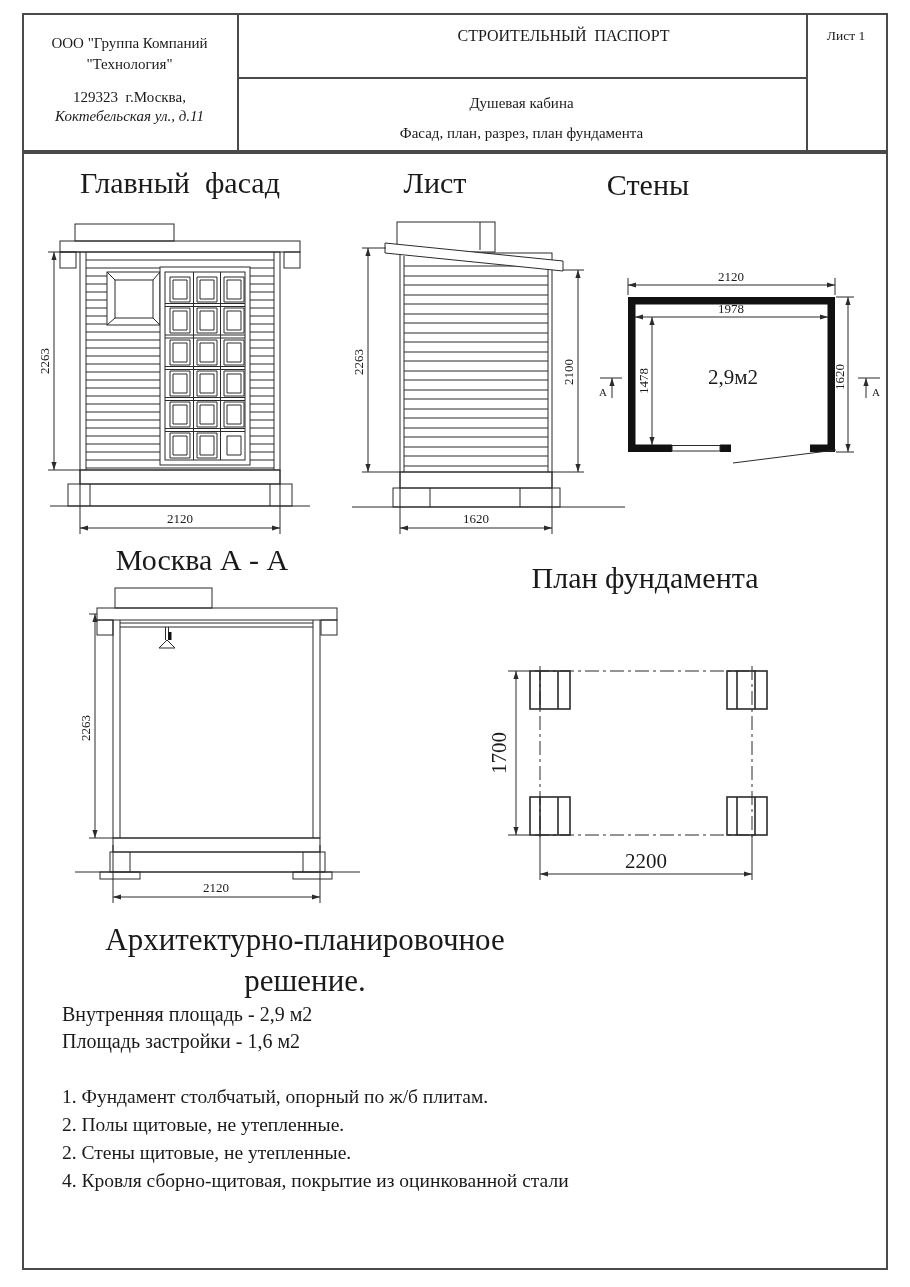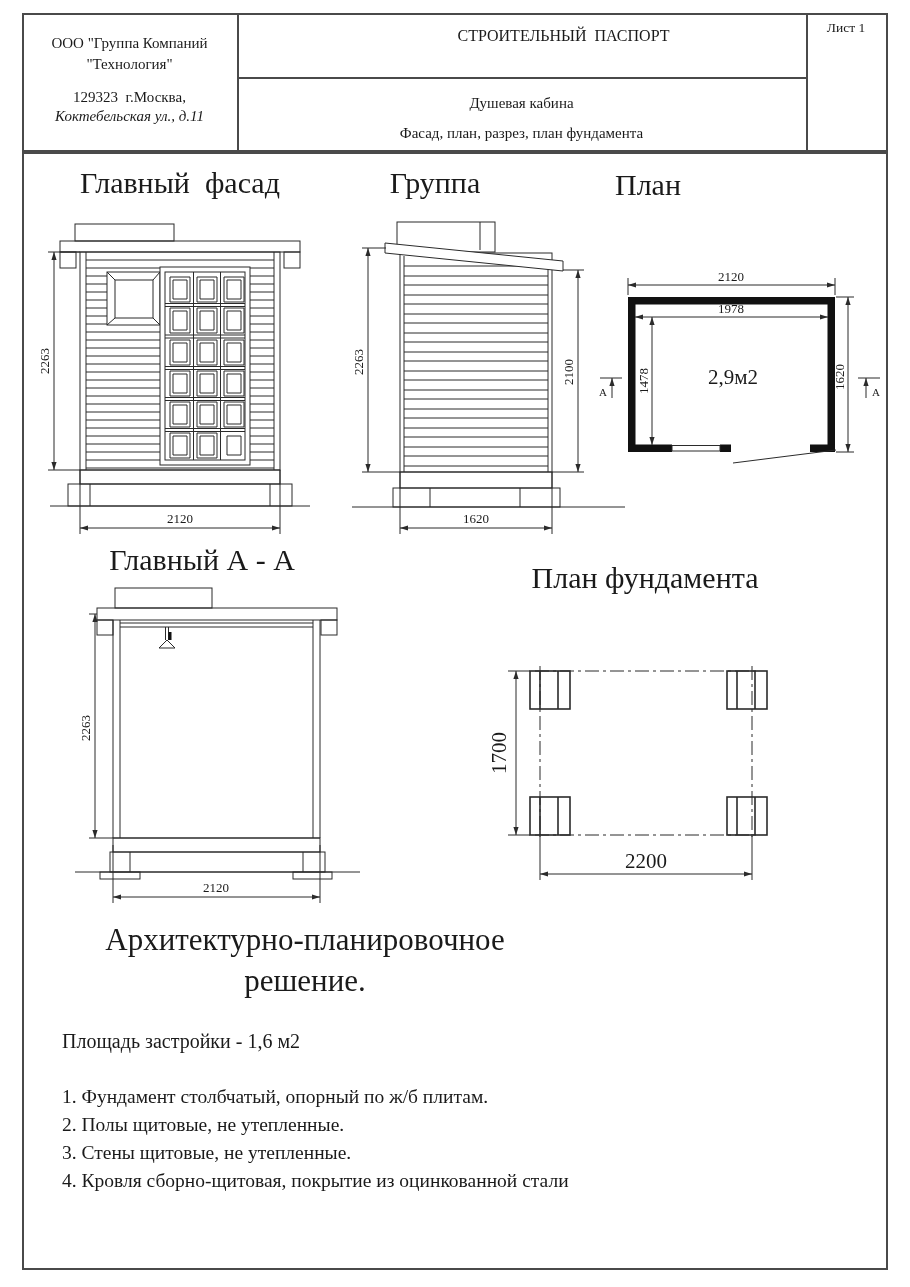--- a/index.html
+++ b/index.html
@@ -43,28 +43,28 @@
 
   <div class="abs ctr h15" style="left:22px;top:33px;width:215px;">ООО "Группа Компаний</div>
   <div class="abs ctr h15" style="left:22px;top:54px;width:215px;">"Технология"</div>
   <div class="abs ctr h15 t" style="left:22px;top:87px;width:215px;">129323  г.Москва,</div>
   <div class="abs ctr h15" style="left:22px;top:106px;width:215px;font-style:italic;">Коктебельская ул., д.11</div>
 
   <div class="abs ctr h16 t" style="left:237px;top:27px;width:653px;">СТРОИТЕЛЬНЫЙ  ПАСПОРТ</div>
   <div class="abs ctr h15" style="left:237px;top:93px;width:569px;">Душевая кабина</div>
   <div class="abs ctr h15" style="left:237px;top:123px;width:569px;">Фасад, план, разрез, план фундамента</div>
 
-  <div class="abs ctr h13" style="left:806px;top:20px;width:80px;">Лист 1</div>
+  <div class="abs ctr h13" style="left:806px;top:28px;width:80px;">Лист 1</div>
 
   <div class="box" style="left:22px;top:152px;width:866px;height:1118px;"></div>
 
   <div class="abs dtitle" style="left:30px;top:166px;width:300px;">Главный  фасад</div>
-  <div class="abs dtitle" style="left:345px;top:166px;width:180px;">Группа</div>
-  <div class="abs dtitle" style="left:578px;top:168px;width:140px;">План</div>
-  <div class="abs dtitle" style="left:62px;top:543px;width:280px;">Главный А - А</div>
+  <div class="abs dtitle" style="left:345px;top:166px;width:180px;">Лист</div>
+  <div class="abs dtitle" style="left:578px;top:168px;width:140px;">Стены</div>
+  <div class="abs dtitle" style="left:62px;top:543px;width:280px;">Москва А - А</div>
   <div class="abs dtitle" style="left:480px;top:561px;width:330px;">План фундамента</div>
 
   <svg style="left:30px;top:210px;" width="300" height="335" viewBox="30 210 300 335">
     <g class="ln">
       <rect x="75" y="224" width="99" height="17"></rect>
       <rect x="60" y="241" width="240" height="11"></rect>
       <rect x="60" y="252" width="16" height="16"></rect>
       <rect x="284" y="252" width="16" height="16"></rect>
       <rect x="80" y="252" width="200" height="218"></rect>
       <path d="M86 252V470M274 252V470"></path>
@@ -246,19 +246,20 @@
     <g>
       <path class="ln" d="M540 836V880M752 836V880M540 874H752"></path>
       <polygon class="arr" points="540,874 548,871.4 548,876.6"></polygon>
       <polygon class="arr" points="752,874 744,871.4 744,876.6"></polygon>
       <text class="dimL" x="646" y="868" text-anchor="middle">2200</text>
     </g>
   </svg>
 
   <div class="abs note-h" style="left:60px;top:922px;width:490px;">Архитектурно-планировочное</div>
   <div class="abs note-h" style="left:60px;top:963px;width:490px;">решение.</div>
+  <div class="abs note-a" style="left:62px;top:1003px;width:600px;">Внутренняя площадь - 2,9 м2</div>
   <div class="abs note-a" style="left:62px;top:1030px;width:600px;">Площадь застройки - 1,6 м2</div>
   <div class="abs note-i" style="left:62px;top:1086px;width:700px;">1. Фундамент столбчатый, опорный по ж/б плитам.</div>
   <div class="abs note-i" style="left:62px;top:1114px;width:700px;">2. Полы щитовые, не утепленные.</div>
-  <div class="abs note-i" style="left:62px;top:1142px;width:700px;">3. Стены щитовые, не утепленные.</div>
+  <div class="abs note-i" style="left:62px;top:1142px;width:700px;">2. Стены щитовые, не утепленные.</div>
   <div class="abs note-i" style="left:62px;top:1170px;width:700px;">4. Кровля сборно-щитовая, покрытие из оцинкованной стали</div>
 
 </div>
 
 </body></html>

